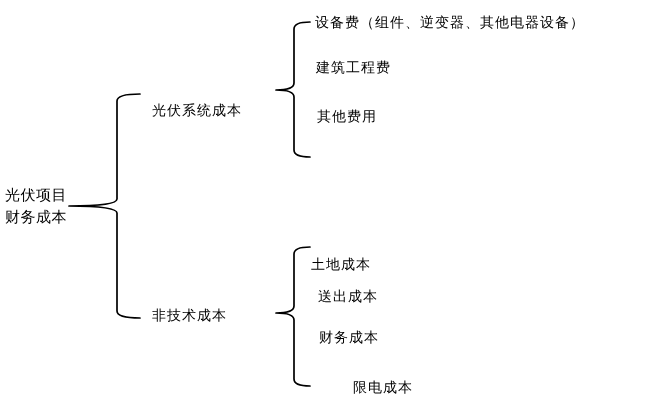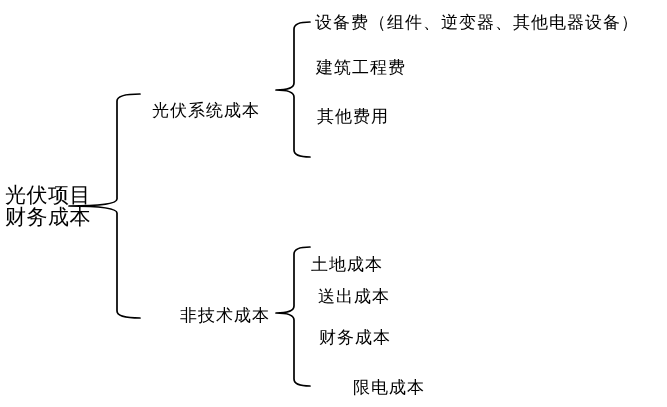--- a/index.html
+++ b/index.html
@@ -14,32 +14,32 @@
     background:var(--bg);
     overflow:hidden;
     font-family:"Liberation Sans","DejaVu Sans",sans-serif;
     color:var(--text);
   }
   #canvas svg{position:absolute;left:0;top:0;}
   .txt{
     position:absolute;
     white-space:nowrap;
     line-height:21px;
-    font-size:17px;
+    font-size:14px;
     letter-spacing:1px;
     color:var(--text);
   }
   .root-label{
     left:5px;top:184px;
-    font-size:21px;
+    font-size:15px;
     line-height:22px;
     letter-spacing:0.5px;
   }
   .branch1{left:152px;top:100px;}
-  .branch2{left:152px;top:305px;margin-left:28px;}
+  .branch2{left:152px;top:305px;}
   .leaf-a1{left:315px;top:12px;}
   .leaf-a2{left:316px;top:57px;}
   .leaf-a3{left:317px;top:106px;}
   .leaf-a4{left:316px;top:146px;}
   .leaf-b1{left:311px;top:254px;}
   .leaf-b2{left:318px;top:286px;}
   .leaf-b3{left:319px;top:327px;}
   .leaf-b4{left:318px;top:377px;margin-left:35px;}
   .brace{
     fill:none;

